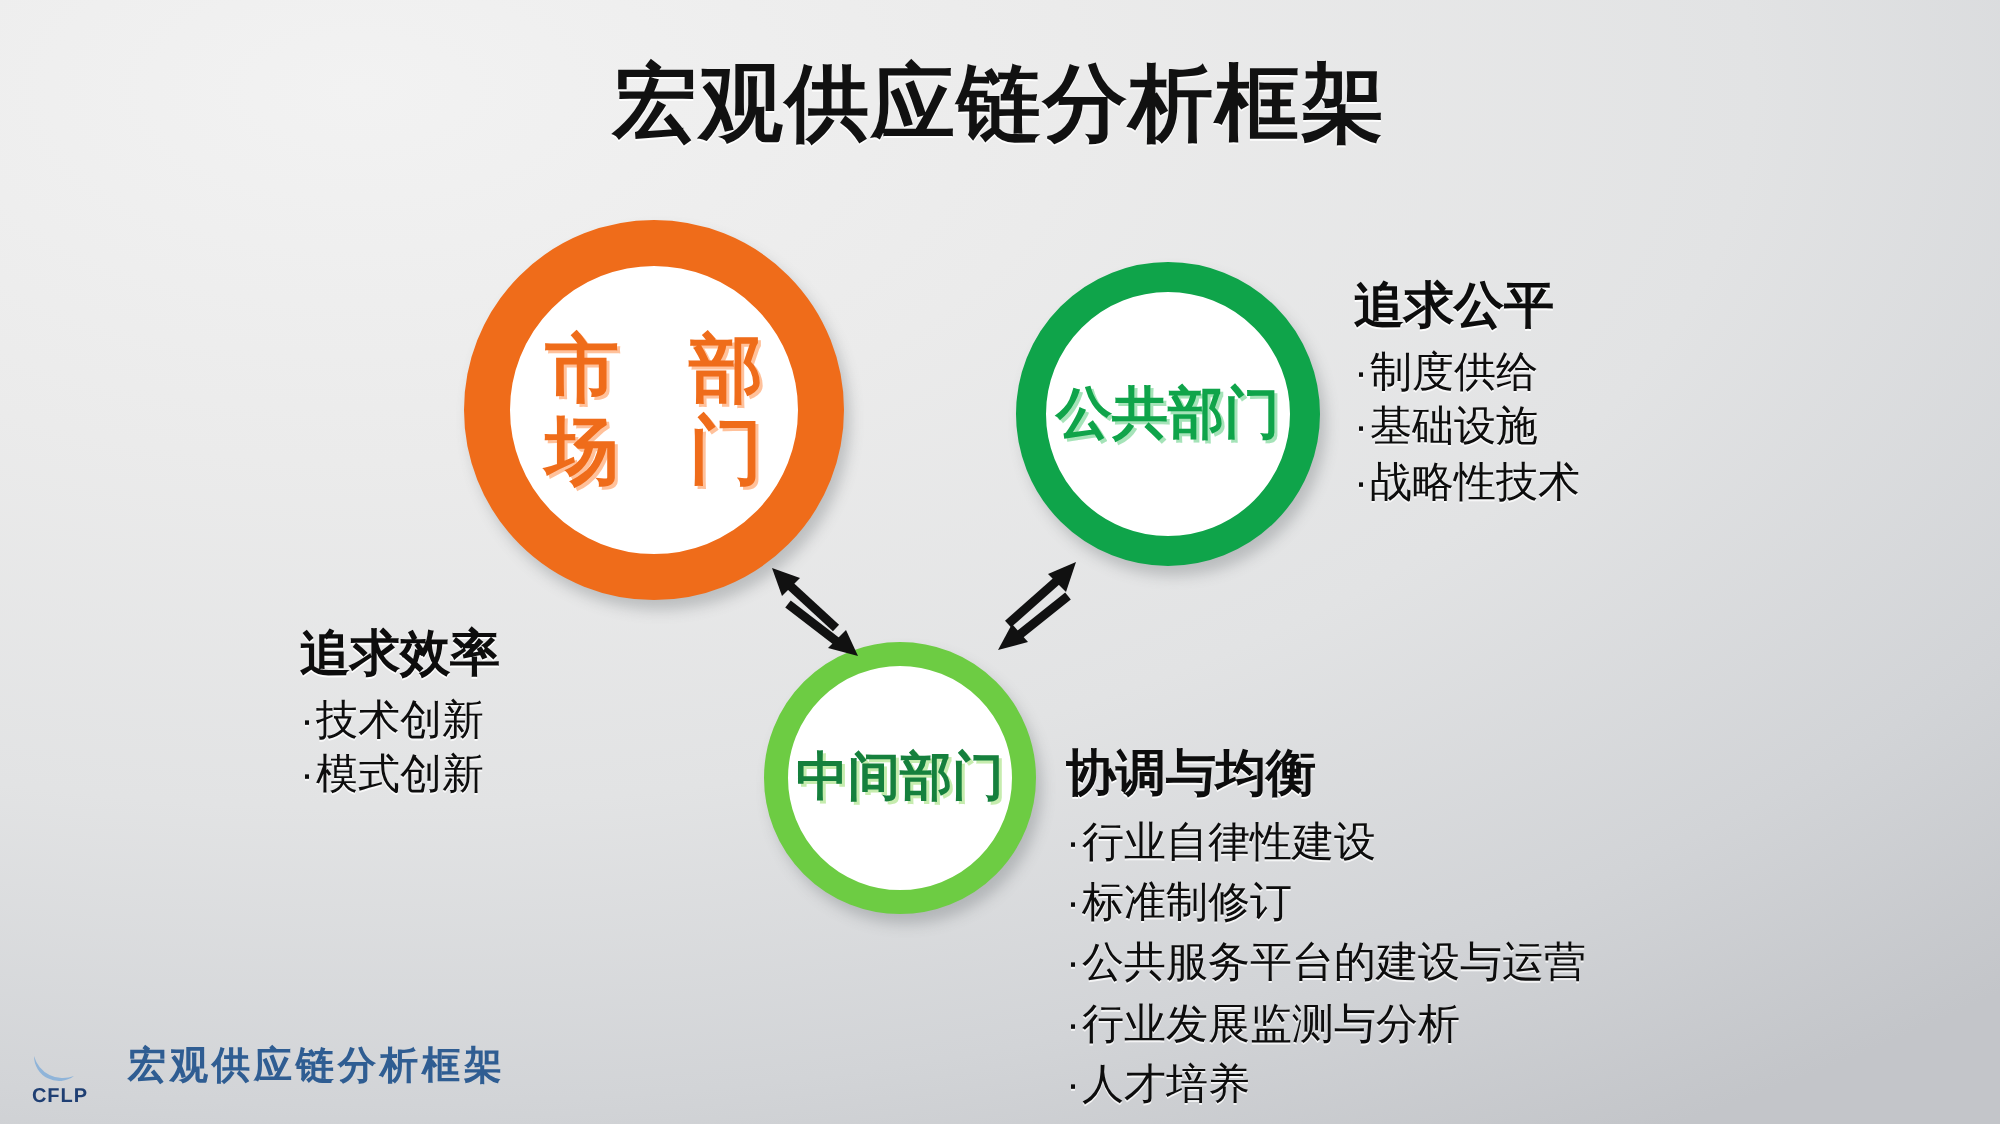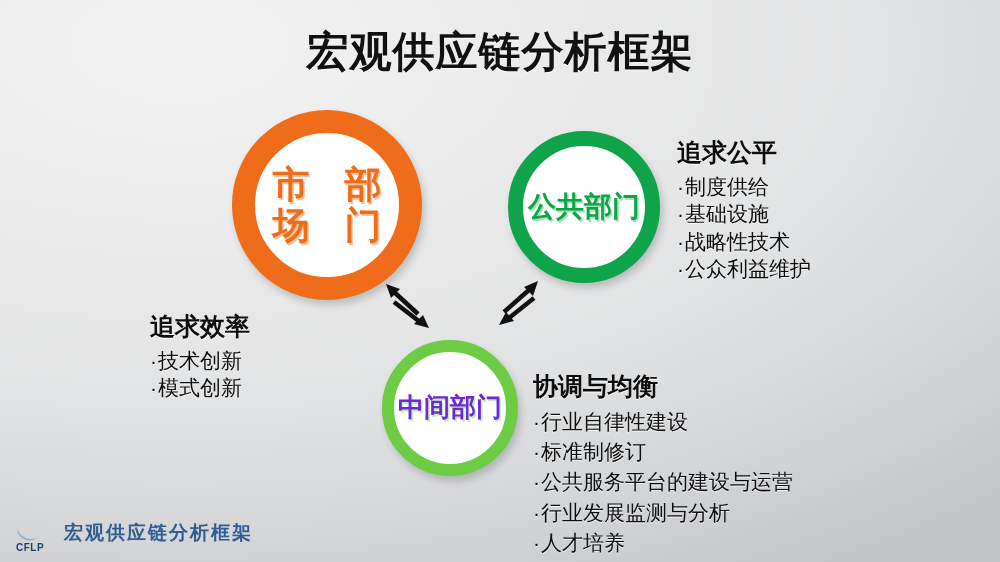--- a/index.html
+++ b/index.html
@@ -72,25 +72,25 @@
     width: 152px;
     height: 152px;
     border: 15px solid #0fa44a;
     color: #0fa44a;
     font-size: 28px;
     text-shadow: 1.5px 1.5px 0 rgba(160,225,180,0.95);
   }
 
   #circle-intermediate {
     left: 382px;
-    top: 340px;
+    top: 321px;
     width: 136px;
     height: 136px;
     border: 12px solid #6dcc43;
-    color: #6d28d9;
+    color: #15803d;
     font-size: 26px;
     text-shadow: 1.5px 1.5px 0 rgba(195,235,170,0.95);
   }
 
   
   .arrows {
     position: absolute;
   }
 
   
@@ -204,21 +204,20 @@
     <div class="heading">追求效率</div>
     <div class="item"><span class="dot">·</span><span>技术创新</span></div>
     <div class="item"><span class="dot">·</span><span>模式创新</span></div>
   </div>
 
   <div class="block" id="block-fairness">
     <div class="heading">追求公平</div>
     <div class="item"><span class="dot">·</span><span>制度供给</span></div>
     <div class="item"><span class="dot">·</span><span>基础设施</span></div>
     <div class="item"><span class="dot">·</span><span>战略性技术</span></div>
-    <div class="item"><span class="dot">·</span><span>公众利益维护</span></div>
   </div>
 
   <div class="block" id="block-coordination">
     <div class="heading">协调与均衡</div>
     <div class="item"><span class="dot">·</span><span>行业自律性建设</span></div>
     <div class="item"><span class="dot">·</span><span>标准制修订</span></div>
     <div class="item"><span class="dot">·</span><span>公共服务平台的建设与运营</span></div>
     <div class="item"><span class="dot">·</span><span>行业发展监测与分析</span></div>
     <div class="item"><span class="dot">·</span><span>人才培养</span></div>
   </div>

